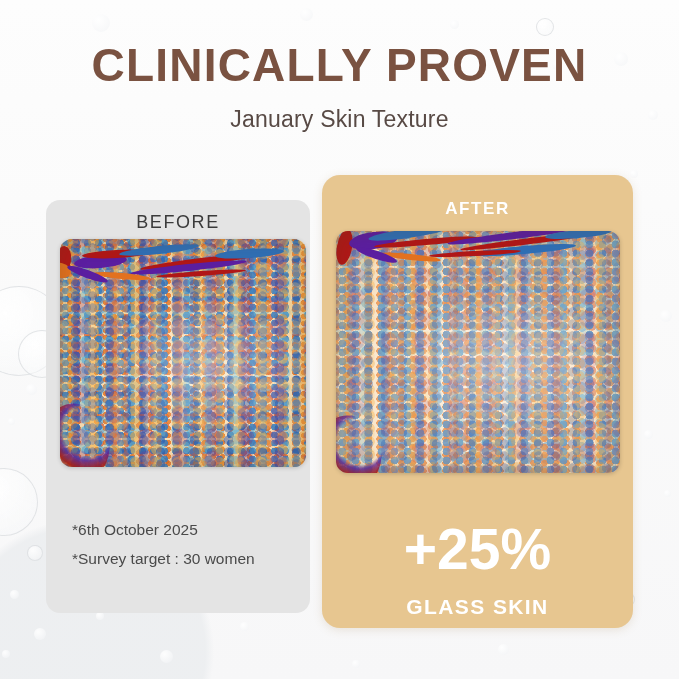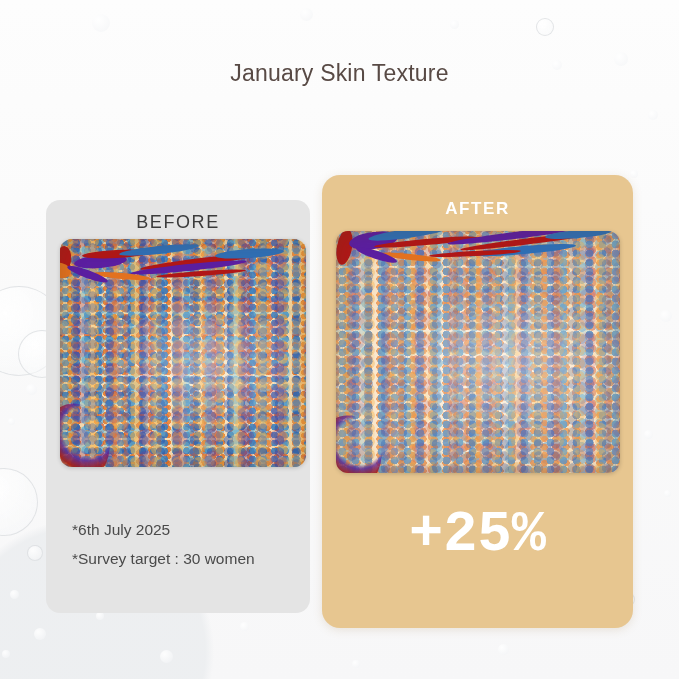--- a/index.html
+++ b/index.html
@@ -128,21 +128,21 @@
     pointer-events:none;}
   .vig{position:absolute;inset:0;
     box-shadow:inset 0 0 22px rgba(90,60,30,.28);
     border-radius:12px;pointer-events:none;}
 
   
   .notes{position:absolute;left:72px;top:516px;width:230px;}
   .note{font-size:15.5px;color:#4a4a4a;line-height:1.85;white-space:nowrap;}
 
   
-  .result{position:absolute;left:322px;top:507px;width:311px;text-align:center;font-family:Liberation Mono, monospace;}
+  .result{position:absolute;left:322px;top:521px;width:311px;text-align:center;}
   .pct{font-size:57px;font-weight:700;color:#ffffff;letter-spacing:0px;line-height:1;
        margin:0;}
   .glass{margin:17px 0 0 0;font-size:21px;font-weight:700;color:#ffffff;letter-spacing:1.4px;}
 </style>
 </head>
 <body>
 
 <div id="stage">
 
   <div class="bubbles">
@@ -169,20 +169,21 @@
     <div class="bub f" style="left:664px;top:490px;width:7px;height:7px;"></div>
     <div class="bub" style="left:620px;top:592px;width:13px;height:13px;"></div>
     <div class="bub f" style="left:498px;top:644px;width:11px;height:11px;"></div>
     <div class="bub f" style="left:240px;top:622px;width:9px;height:9px;"></div>
     <div class="bub f" style="left:160px;top:650px;width:13px;height:13px;"></div>
     <div class="bub f" style="left:352px;top:660px;width:8px;height:8px;"></div>
     <div class="bub f" style="left:96px;top:612px;width:8px;height:8px;"></div>
   </div>
 
   <div class="header">
+    <h1 class="title">CLINICALLY PROVEN</h1>
     <p class="subtitle">January Skin Texture</p>
   </div>
 
   <div class="panel panel-before"></div>
 
   <div class="panel panel-after"></div>
 
   <div class="panel-label label-after" style="left:322px;width:311px;">
     <span>AFTER</span>
   </div>
@@ -235,21 +236,22 @@
         <i class="b-blu" style="left:72%;top:2%;width:22%;height:14%;transform:rotate(-5deg);"></i>
         <i class="b-pur" style="left:10%;top:38%;width:14%;height:14%;transform:rotate(18deg);"></i>
       </div>
       <div class="follicle" style="width:22%;height:30%;"></div>
       <div class="glare"></div>
       <div class="vig"></div>
     </div>
   </div>
 
   <div class="notes">
-    <div class="note">*6th July 2025</div>
+    <div class="note">*6th October 2025</div>
     <div class="note">*Survey target : 30 women</div>
   </div>
 
   <div class="result">
     <div class="pct">+25%</div>
+    <div class="glass">GLASS SKIN</div>
   </div>
 
 </div>
 
 </body></html>

